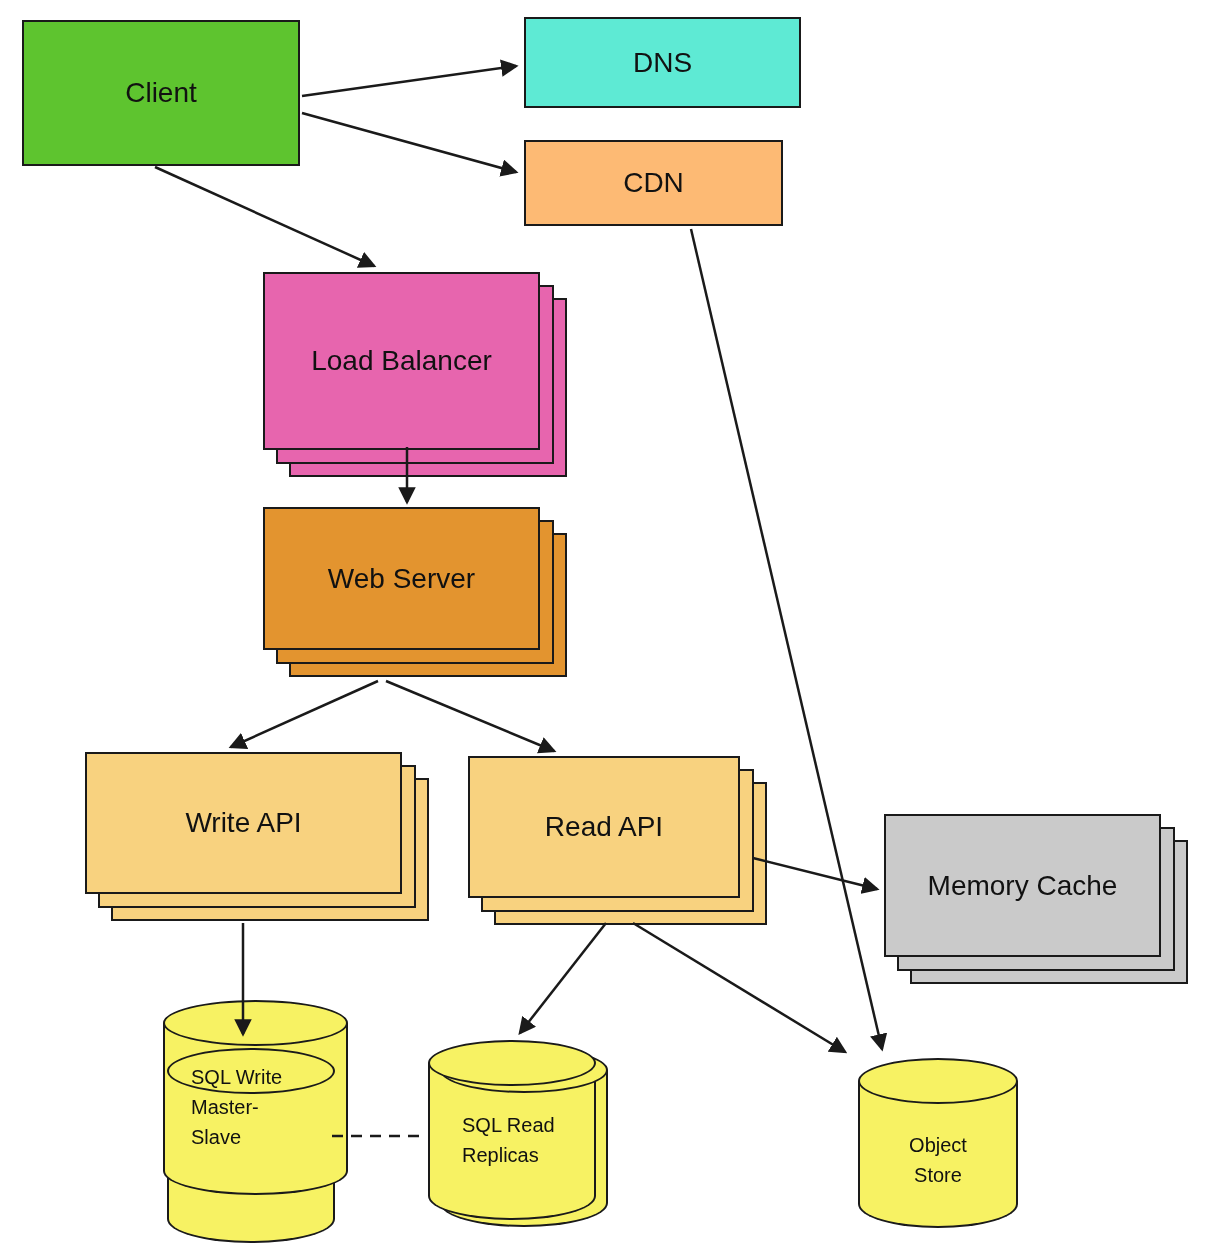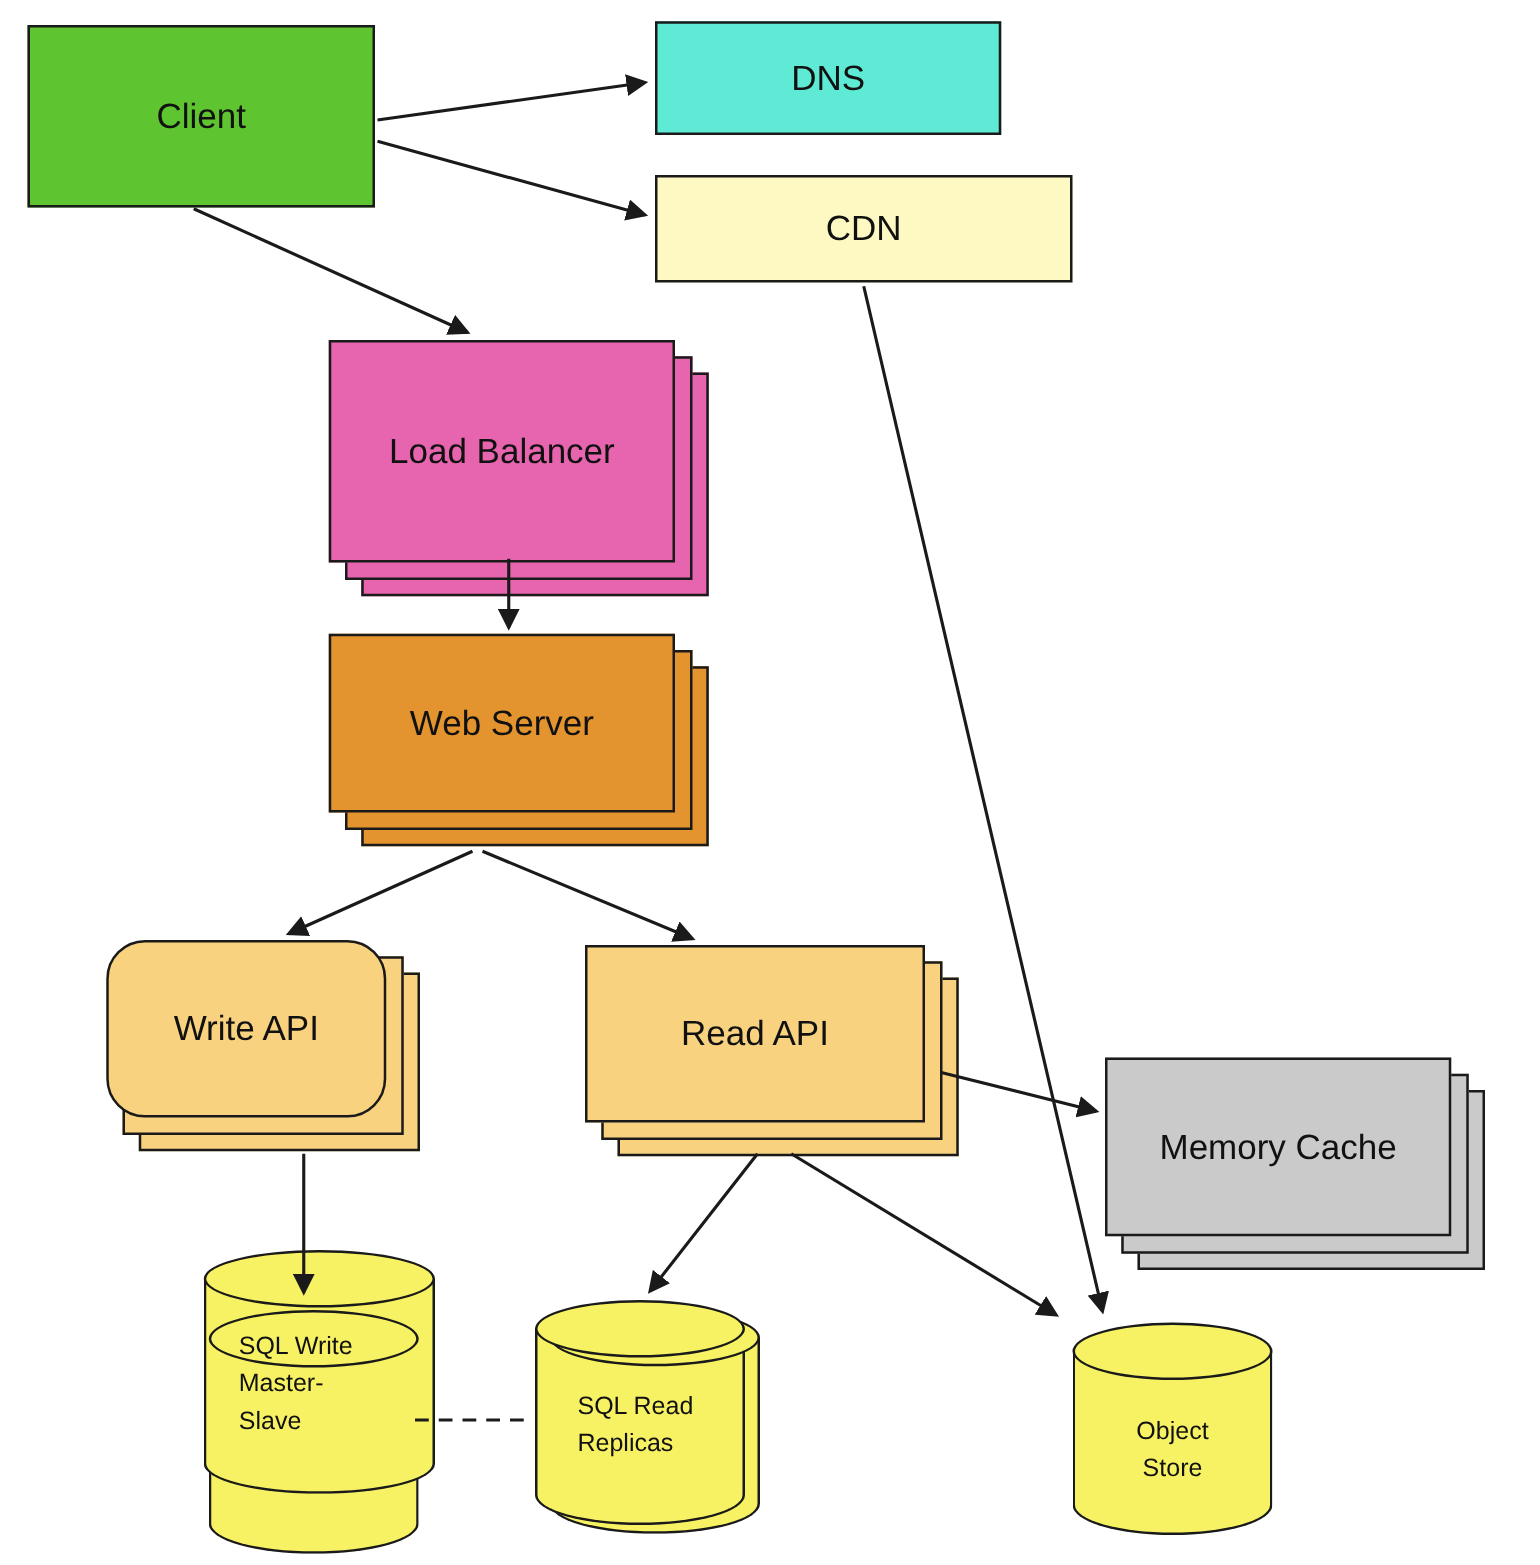--- a/index.html
+++ b/index.html
@@ -33,26 +33,26 @@
     position: absolute;
     border: 2.5px solid #1a1a1a;
     background: inherit;
     box-sizing: border-box;
   }
   .stack::before { left: 11px; top: 11px; right: -16px; bottom: -16px; z-index: -1; }
   .stack::after  { left: 24px; top: 24px; right: -29px; bottom: -29px; z-index: -2; }
 
   #n-client { left: 22px;  top: 20px;  width: 278px; height: 146px; background: #5ec42f; }
   #n-dns    { left: 524px; top: 17px;  width: 277px; height: 91px;  background: #5eead4; }
-  #n-cdn    { left: 524px; top: 140px; width: 334px; height: 86px;  background: #fef9c3; }
+  #n-cdn    { left: 524px; top: 140px; width: 259px; height: 86px;  background: #fdba74; }
   #n-lb     { left: 263px; top: 272px; width: 277px; height: 178px; background: #e765ae; }
   #n-ws     { left: 263px; top: 507px; width: 277px; height: 143px; background: #e3942f; }
-  #n-wapi   { left: 85px;  top: 752px; width: 224px; height: 142px; background: #f8d27f; border-radius: 31px; }
+  #n-wapi   { left: 85px;  top: 752px; width: 317px; height: 142px; background: #f8d27f; }
   #n-rapi   { left: 468px; top: 756px; width: 272px; height: 142px; background: #f8d27f; }
-  #n-mc     { left: 884px; top: 814px; width: 277px; height: 143px; background: #cacaca; margin-top: 32px; }
+  #n-mc     { left: 884px; top: 814px; width: 277px; height: 143px; background: #cacaca; }
 
   
   .cyl { position: absolute; }
   .cyl .cap {
     position: absolute; left: 0; right: 0; top: 0; height: 46px;
     border-radius: 50%;
     background: #f7f263;
     border: 2.5px solid #1a1a1a;
     box-sizing: border-box;
     z-index: 2;

